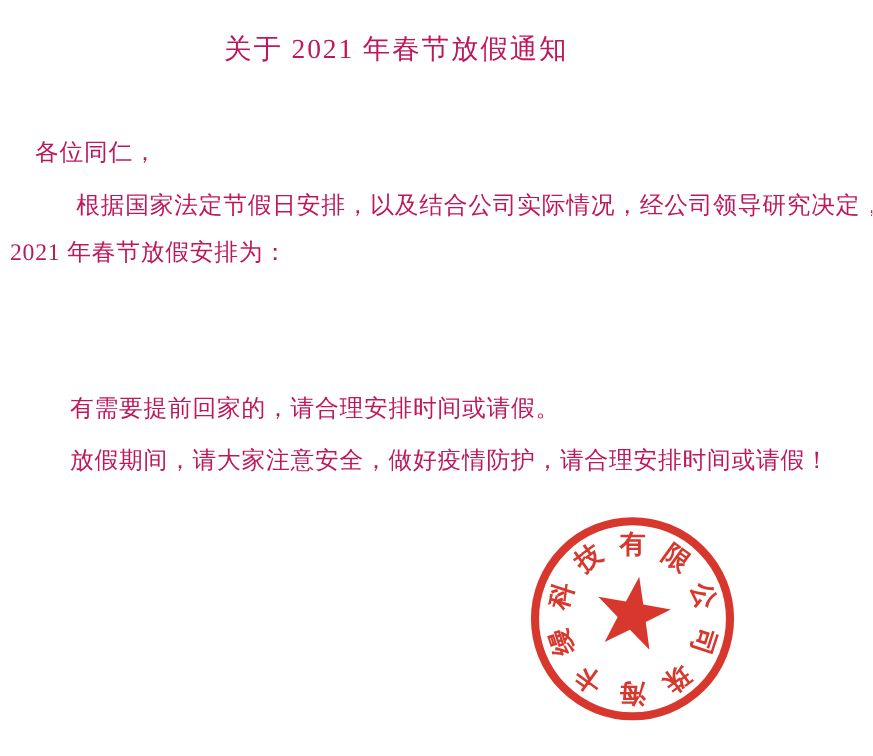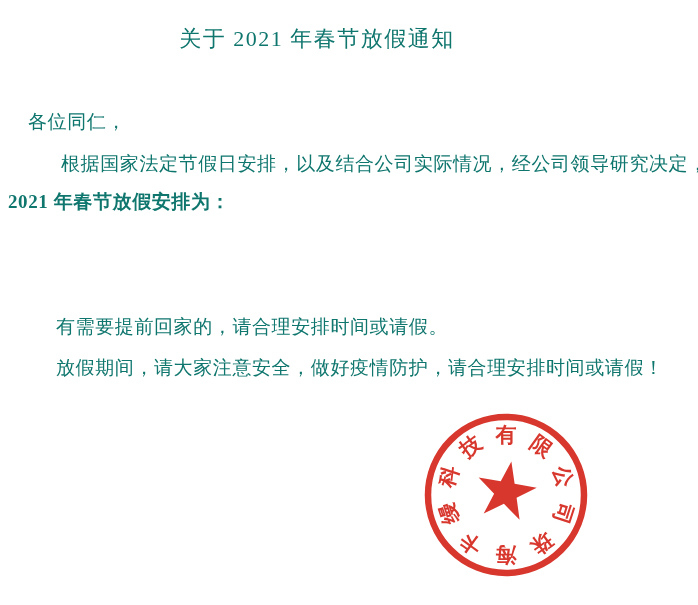--- a/index.html
+++ b/index.html
@@ -7,21 +7,21 @@
     padding: 0;
     background: #ffffff;
   }
   .page {
     position: relative;
     width: 698px;
     height: 605px;
     background: #ffffff;
     overflow: hidden;
     font-family: "Liberation Serif", "DejaVu Serif", serif;
-    color: #0f766e;
+    color: #be185d;
   }
   .doc-title {
     position: absolute;
     top: 24px;
     left: 0;
     width: 634px;
     text-align: center;
     font-size: 22px;
     letter-spacing: 1.5px;
     white-space: nowrap;
@@ -29,21 +29,21 @@
   .line {
     position: absolute;
     font-size: 19px;
     letter-spacing: 0.6px;
     white-space: nowrap;
     z-index: 2;
     text-align: right;
   }
   .l-salutation { top: 109px; left: 28px; }
   .l-intro      { top: 151px; left: 61px; }
-  .l-intro2     { top: 189px; left: 8px; font-weight: bold;  }
+  .l-intro2     { top: 189px; left: 8px;  }
   .l-item1      { top: 232px; left: 61px; }
   .l-item2      { top: 274px; left: 61px; }
   .l-note1      { top: 314px; left: 56px; }
   .l-note2      { top: 355px; left: 56px; }
   .l-company    { top: 478px; left: 344px; font-size: 19px; }
   .l-date       { top: 518px; left: 364px; font-size: 20px; }
   .stamp {
     position: absolute;
     left: 413px;
     top: 400px;

